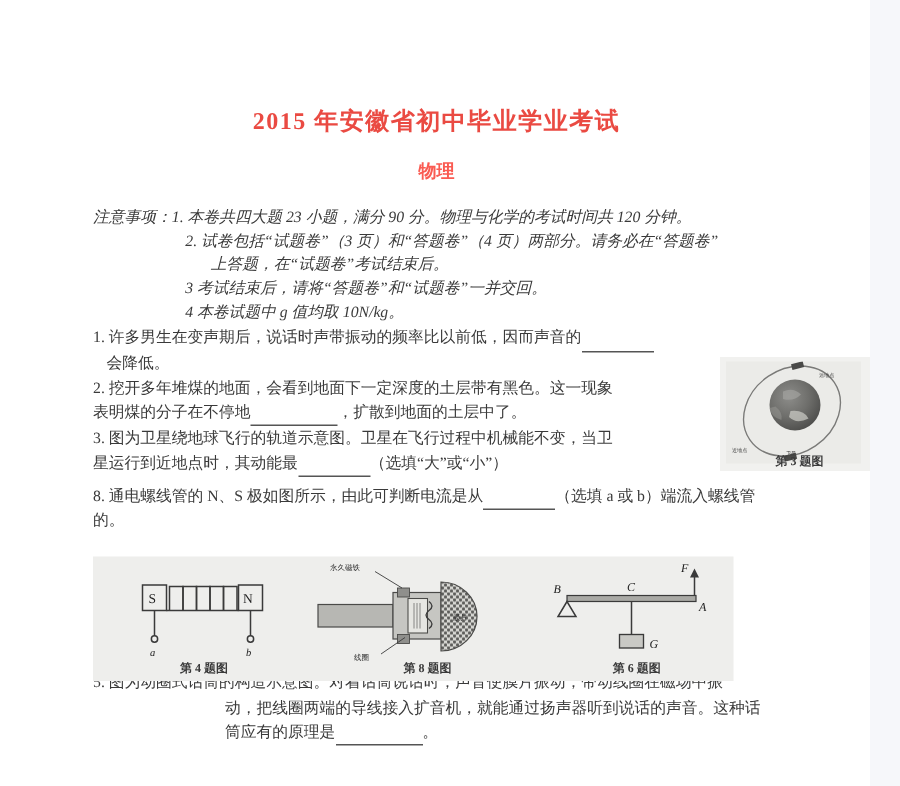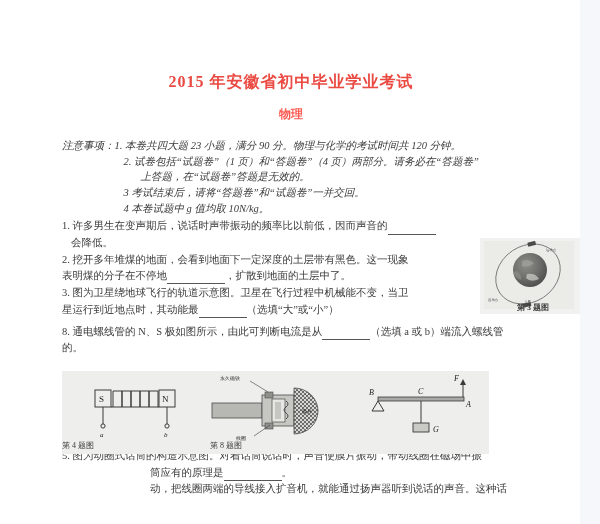--- a/index.html
+++ b/index.html
@@ -130,43 +130,44 @@
     background: #eeeeec;
   }
   .fig-cell { position: absolute; top: 0; height: 83px; }
   .fig4 { left: 0; width: 148px; }
   .fig5 { left: 148px; width: 150px; }
   .fig6 { left: 298px; width: 129px; }
   .fig-cap {
     position: absolute;
     bottom: 3px;
     width: 100%;
+    text-align: center;
     font-size: 8px;
-    font-weight: normal;
+    font-weight: bold;
     color: #3a3a3a;
   }
   .fig-svg { position: absolute; left: 0; top: 0; }
 </style>
 </head>
 <body>
 
 <div class="page">
 
   <div class="content">
 
     <div class="doc-title">2015 年安徽省初中毕业学业考试</div>
     <div class="doc-subtitle">物理</div>
 
     <div class="notice">
       <div class="notice-row">
         <div class="notice-label">注意事项：</div>
         <div class="notice-list">
           <div class="notice-item">1. 本卷共四大题 23 小题，满分 90 分。物理与化学的考试时间共 120 分钟。</div>
-          <div class="notice-item indent">2. 试卷包括“试题卷”（1 页）和“答题卷”（4 页）两部分。请务必在“答题卷”</div>
-          <div class="notice-item wrapline">上答题，在“试题卷”答题是无效的。</div>
+          <div class="notice-item indent">2. 试卷包括“试题卷”（3 页）和“答题卷”（4 页）两部分。请务必在“答题卷”</div>
+          <div class="notice-item wrapline">上答题，在“试题卷”考试结束后。</div>
           <div class="notice-item indent">3 考试结束后，请将“答题卷”和“试题卷”一并交回。</div>
           <div class="notice-item indent">4 本卷试题中 g 值均取 10N/kg。</div>
         </div>
       </div>
     </div>
 
 
     <div class="q">
       <div class="ln"><span>1. 许多男生在变声期后，说话时声带振动的频率比以前低，因而声音的</span><span class="blank b-md"></span></div>
       <div class="ln ind"><span>会降低。</span></div>
@@ -182,22 +183,22 @@
       <div class="ln"><span>星运行到近地点时，其动能最</span><span class="blank b-md"></span><span>（选填“大”或“小”）</span></div>
     </div>
 
     <div class="q" style="margin-top:6px;">
       <div class="ln"><span>8. 通电螺线管的 N、S 极如图所示，由此可判断电流是从</span><span class="blank b-md"></span><span>（选填 a 或 b）端流入螺线管</span></div>
       <div class="ln"><span>的。</span></div>
     </div>
 
     <div class="q" style="margin-top:92px;">
       <div class="ln"><span>5. 图为动圈式话筒的构造示意图。对着话筒说话时，声音使膜片振动，带动线圈在磁场中振</span></div>
+      <div class="ln ind2"><span>动，把线圈两端的导线接入扩音机，就能通过扬声器听到说话的声音。这种话</span></div>
       <div class="ln ind2"><span>筒应有的原理是</span><span class="blank b-lg"></span><span>。</span></div>
-      <div class="ln ind2"><span>动，把线圈两端的导线接入扩音机，就能通过扬声器听到说话的声音。这种话</span></div>
     </div>
 
     <div class="q">
       <div class="ln"></div>
 
     </div>
 
   </div>
 
   <div class="fig-satellite">
@@ -286,19 +287,20 @@
         <text x="9" y="24" font-family="Liberation Serif, serif" font-size="8" font-style="italic" fill="#222">B</text>
         <text x="58" y="23" font-family="Liberation Serif, serif" font-size="8" font-style="italic" fill="#222">C</text>
         <text x="106" y="36" font-family="Liberation Serif, serif" font-size="8" font-style="italic" fill="#222">A</text>
         <line x1="61" y1="30" x2="61" y2="52" stroke="#3a3a3a" stroke-width="1"></line>
         <rect x="53" y="52" width="16" height="9" fill="#c9c9c5" stroke="#3a3a3a" stroke-width="0.9"></rect>
         <text x="73" y="61" font-family="Liberation Serif, serif" font-size="8" font-style="italic" fill="#222">G</text>
         <line x1="103" y1="26" x2="103" y2="12" stroke="#3a3a3a" stroke-width="1"></line>
         <path d="M103 8 l-3 6 l6 0 z" fill="#3a3a3a"></path>
         <text x="94" y="10" font-family="Liberation Serif, serif" font-size="8" font-style="italic" fill="#222">F</text>
       </svg>
+      <div class="fig-cap">第 6 题图</div>
     </div>
 
   </div>
 
 </div>
 
 <div class="right-gutter"></div>
 
 </body></html>

